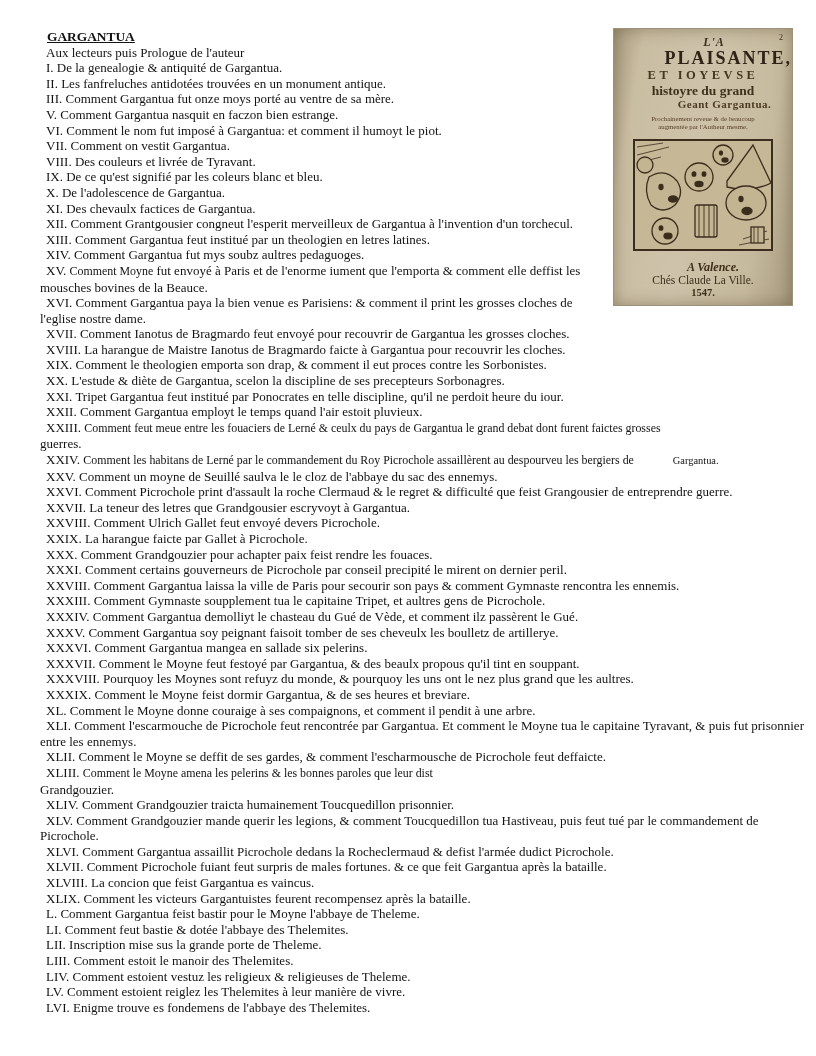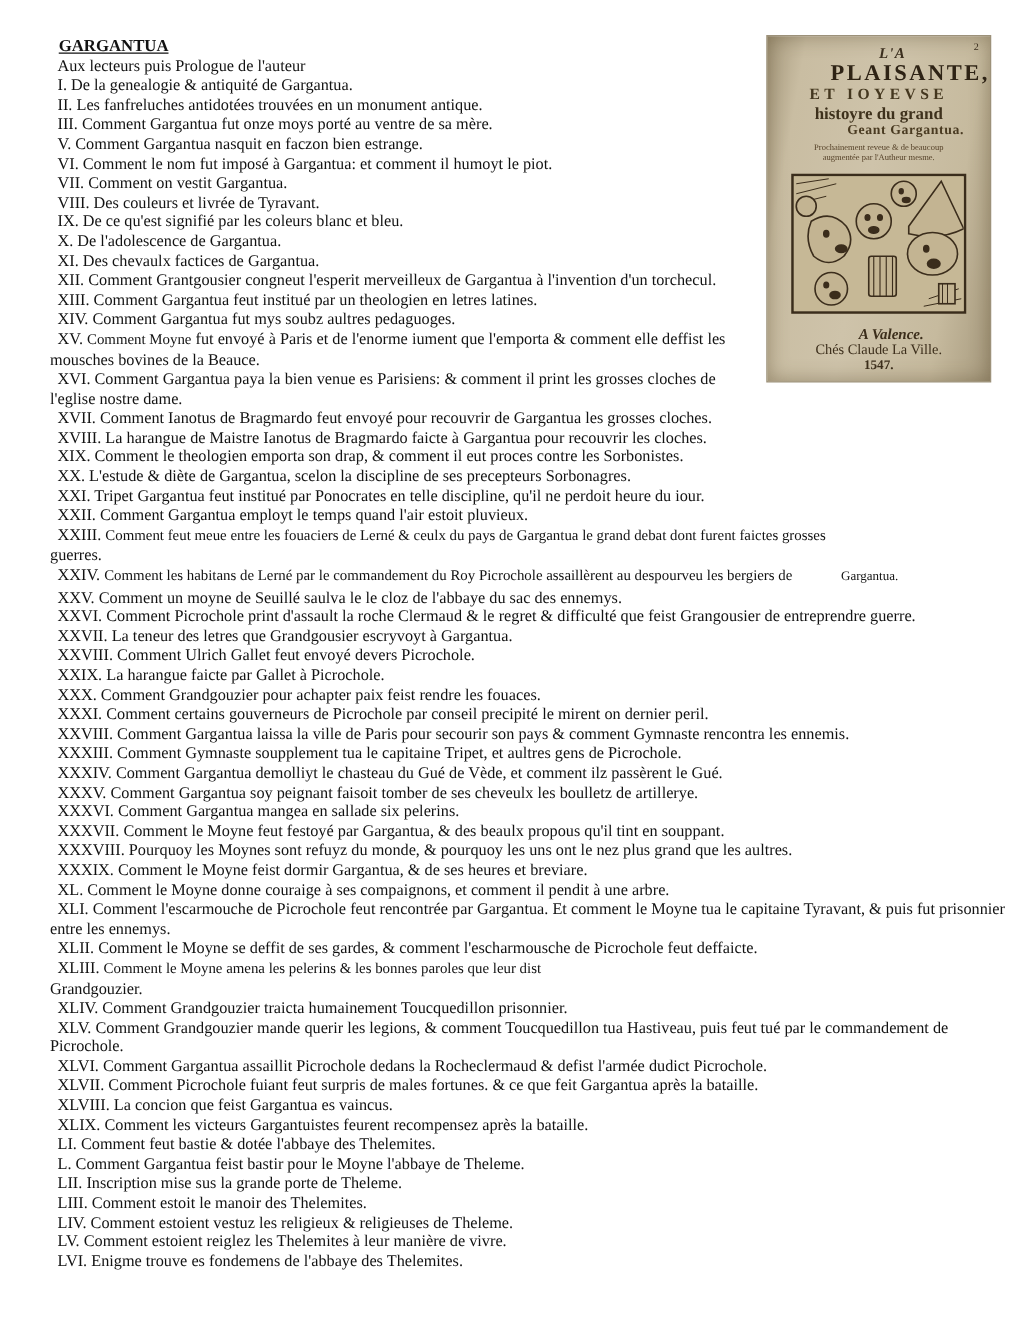--- a/index.html
+++ b/index.html
@@ -158,22 +158,22 @@
       <p class="toc-line"><span>XL. </span><span>Comment le Moyne donne couraige à ses compaignons, et comment il pendit à une arbre.</span></p>
       <p class="toc-line"><span>XLI. </span><span>Comment l'escarmouche de Picrochole feut rencontrée par Gargantua. Et comment le Moyne tua le capitaine Tyravant, &amp; puis fut prisonnier entre les ennemys.</span></p>
       <p class="toc-line"><span>XLII. </span><span>Comment le Moyne se deffit de ses gardes, &amp; comment l'escharmousche de Picrochole feut deffaicte.</span></p>
       <p class="toc-line"><span>XLIII. </span><span class="sz-s">Comment le Moyne amena les pelerins &amp; les bonnes paroles que leur dist</span><br><span>Grandgouzier.</span></p>
       <p class="toc-line"><span>XLIV. </span><span>Comment Grandgouzier traicta humainement Toucquedillon prisonnier.</span></p>
       <p class="toc-line"><span>XLV. </span><span>Comment Grandgouzier mande querir les legions, &amp; comment Toucquedillon tua Hastiveau, puis feut tué par le commandement de Picrochole.</span></p>
       <p class="toc-line"><span>XLVI. </span><span>Comment Gargantua assaillit Picrochole dedans la Rocheclermaud &amp; defist l'armée dudict Picrochole.</span></p>
       <p class="toc-line"><span>XLVII. </span><span>Comment Picrochole fuiant feut surpris de males fortunes. &amp; ce que feit Gargantua après la bataille.</span></p>
       <p class="toc-line"><span>XLVIII. </span><span>La concion que feist Gargantua es vaincus.</span></p>
       <p class="toc-line"><span>XLIX. </span><span>Comment les victeurs Gargantuistes feurent recompensez après la bataille.</span></p>
+      <p class="toc-line"><span>L. </span><span>Comment Gargantua feist bastir pour le Moyne l'abbaye de Theleme.</span></p>
       <p class="toc-line"><span>LI. </span><span>Comment feut bastie &amp; dotée l'abbaye des Thelemites.</span></p>
-      <p class="toc-line"><span>L. </span><span>Comment Gargantua feist bastir pour le Moyne l'abbaye de Theleme.</span></p>
       <p class="toc-line"><span>LII. </span><span>Inscription mise sus la grande porte de Theleme.</span></p>
       <p class="toc-line"><span>LIII. </span><span>Comment estoit le manoir des Thelemites.</span></p>
       <p class="toc-line"><span>LIV. </span><span>Comment estoient vestuz les religieux &amp; religieuses de Theleme.</span></p>
       <p class="toc-line"><span>LV. </span><span>Comment estoient reiglez les Thelemites à leur manière de vivre.</span></p>
       <p class="toc-line"><span>LVI. </span><span>Enigme trouve es fondemens de l'abbaye des Thelemites.</span></p>
     </div>
 
 </div>
 
 </body></html>

